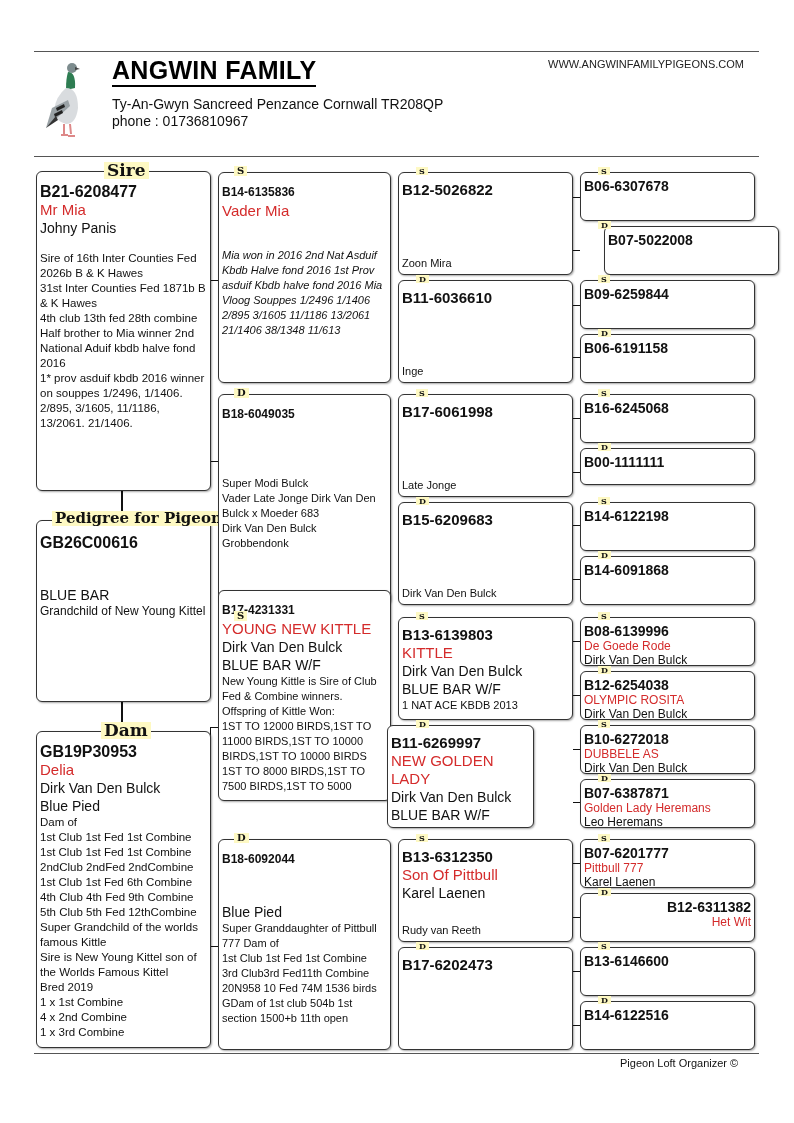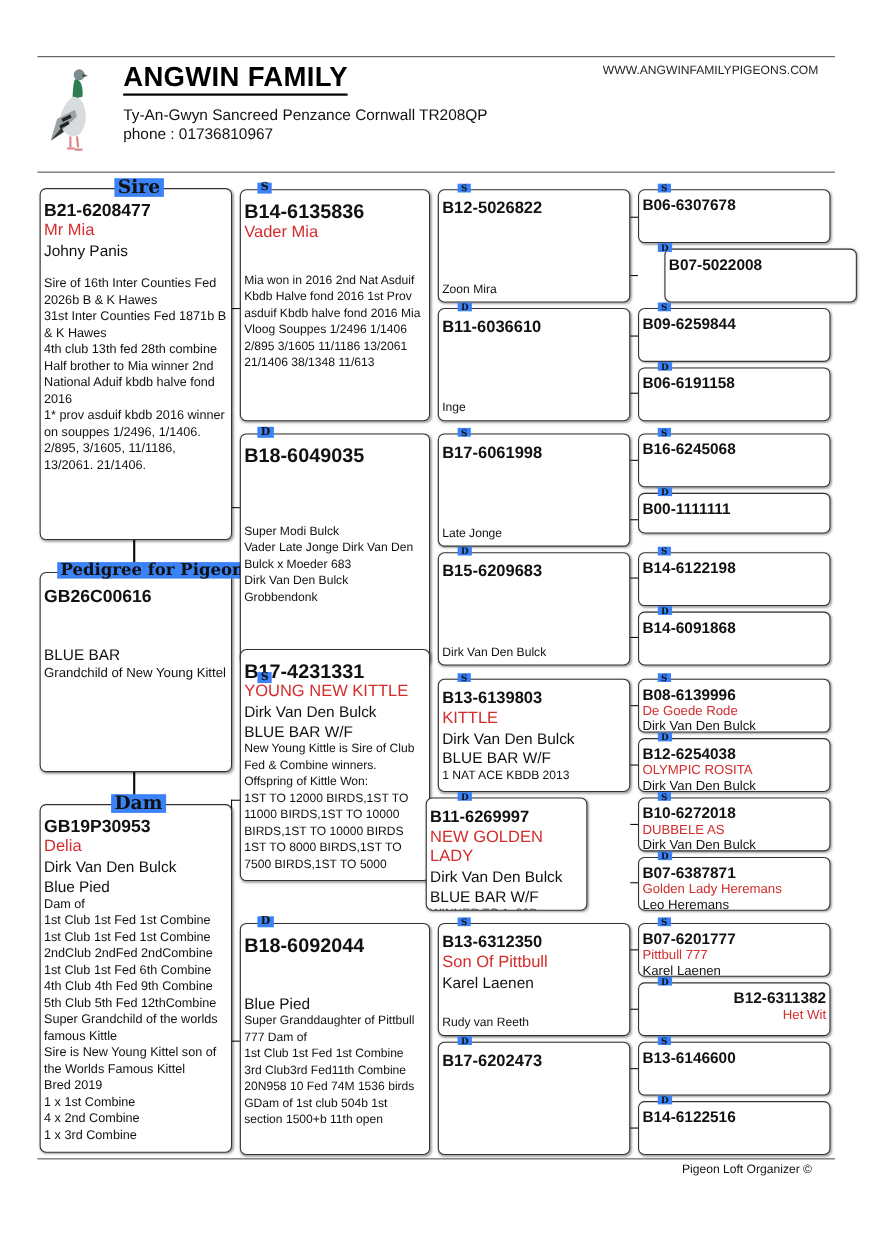--- a/index.html
+++ b/index.html
@@ -3,27 +3,27 @@
 <meta charset="utf-8">
 <style>
   html, body { margin:0; padding:0; background:#ffffff; }
   body { width:794px; height:1123px; position:relative; overflow:hidden; font-family:"Liberation Sans", sans-serif; color:#111; }
   .hr { position:absolute; left:34px; width:725px; height:1px; background:#555; }
   .title { position:absolute; left:112px; top:56px; font-size:25px; font-weight:bold; color:#000; letter-spacing:0.3px; border-bottom:2px solid #000; line-height:28px; padding-bottom:1px; }
   .addr { position:absolute; left:112px; top:96px; font-size:14px; line-height:17px; color:#111; }
   .website { position:absolute; left:548px; top:58px; font-size:11px; color:#222; }
   .pigeon { position:absolute; left:42px; top:58px; width:48px; height:84px; }
   .box { position:absolute; border:1px solid #333; border-radius:6px; background:#fff; box-shadow:1px 1px 2px rgba(0,0,0,0.35); box-sizing:border-box; padding:2px 3px; overflow:hidden; }
-  .tag { position:absolute; background:#3b82f6; font-family:"DejaVu Serif", serif; font-weight:bold; color:#111; padding:0 3px; line-height:1; }
+  .tag { position:absolute; background:#fef9c3; font-family:"DejaVu Serif", serif; font-weight:bold; color:#111; padding:0 3px; line-height:1; }
   .tag.big { font-size:17px; }
   .tag.small { font-size:10px; }
   .tag.tiny { font-size:8px; }
   .ring { font-weight:bold; color:#111; }
   .r1 .ring { font-size:16px; line-height:19px; margin-top:8px; }
-  .r2 .ring { font-size:18px; line-height:19px; margin-top:8px; }
+  .r2 .ring { font-size:12px; line-height:19px; margin-top:8px; }
   .r3 .ring { font-size:15px; line-height:18px; margin-top:9px; }
   .r4 .ring { font-size:14px; line-height:16px; margin-top:3px; }
   .name { color:#d42b2b; }
   .r1 .name, .r2 .name { font-size:15px; line-height:18px; }
   .r3 .name { font-size:15px; line-height:18px; }
   .r4 .name { font-size:12px; line-height:14px; }
   .breeder { font-size:14px; line-height:18px; }
   .r4 .breeder { font-size:12px; line-height:14px; }
   .color { font-size:14px; line-height:18px; }
   .notes { font-size:11.5px; line-height:15px; white-space:pre-line; color:#111; }
@@ -105,21 +105,21 @@
 <div class="tag big" style="left:101px; top:722px;">Dam</div>
 
 <div class="line" style="left:389px; top:190px; width:1px; height:110px;"></div>
 <div class="line" style="left:389px; top:410px; width:1px; height:110px;"></div>
 <div class="line" style="left:389px; top:633px; width:1px; height:110px;"></div>
 <div class="line" style="left:389px; top:855px; width:1px; height:110px;"></div>
 
 <div class="box r2" style="left:218px; top:172px; width:173px; height:211px;">
   <div class="ring">B14-6135836</div>
   <div class="name">Vader Mia</div>
-  <div class="notes" style="margin-top:28px; font-size:11px; line-height:15px;">Mia won in 2016 2nd Nat Asduif Kbdb Halve fond 2016 1st Prov asduif Kbdb halve fond 2016 Mia Vloog Souppes 1/2496 1/1406 2/895 3/1605 11/1186 13/2061 21/1406 38/1348 11/613</div>
+  <div class="notes" style="margin-top:28px; font-size:11px; line-height:15px;font-style:italic;">Mia won in 2016 2nd Nat Asduif Kbdb Halve fond 2016 1st Prov asduif Kbdb halve fond 2016 Mia Vloog Souppes 1/2496 1/1406 2/895 3/1605 11/1186 13/2061 21/1406 38/1348 11/613</div>
 </div>
 <div class="tag small" style="left:234px; top:166px;">S</div>
 
 <div class="box r2" style="left:218px; top:394px; width:173px; height:211px;">
   <div class="ring">B18-6049035</div>
   <div class="notes" style="margin-top:52px; font-size:11px; line-height:15px;">Super Modi Bulck
 Vader Late Jonge Dirk Van Den Bulck x Moeder 683
 Dirk Van Den Bulck
 Grobbendonk</div>
 </div>

